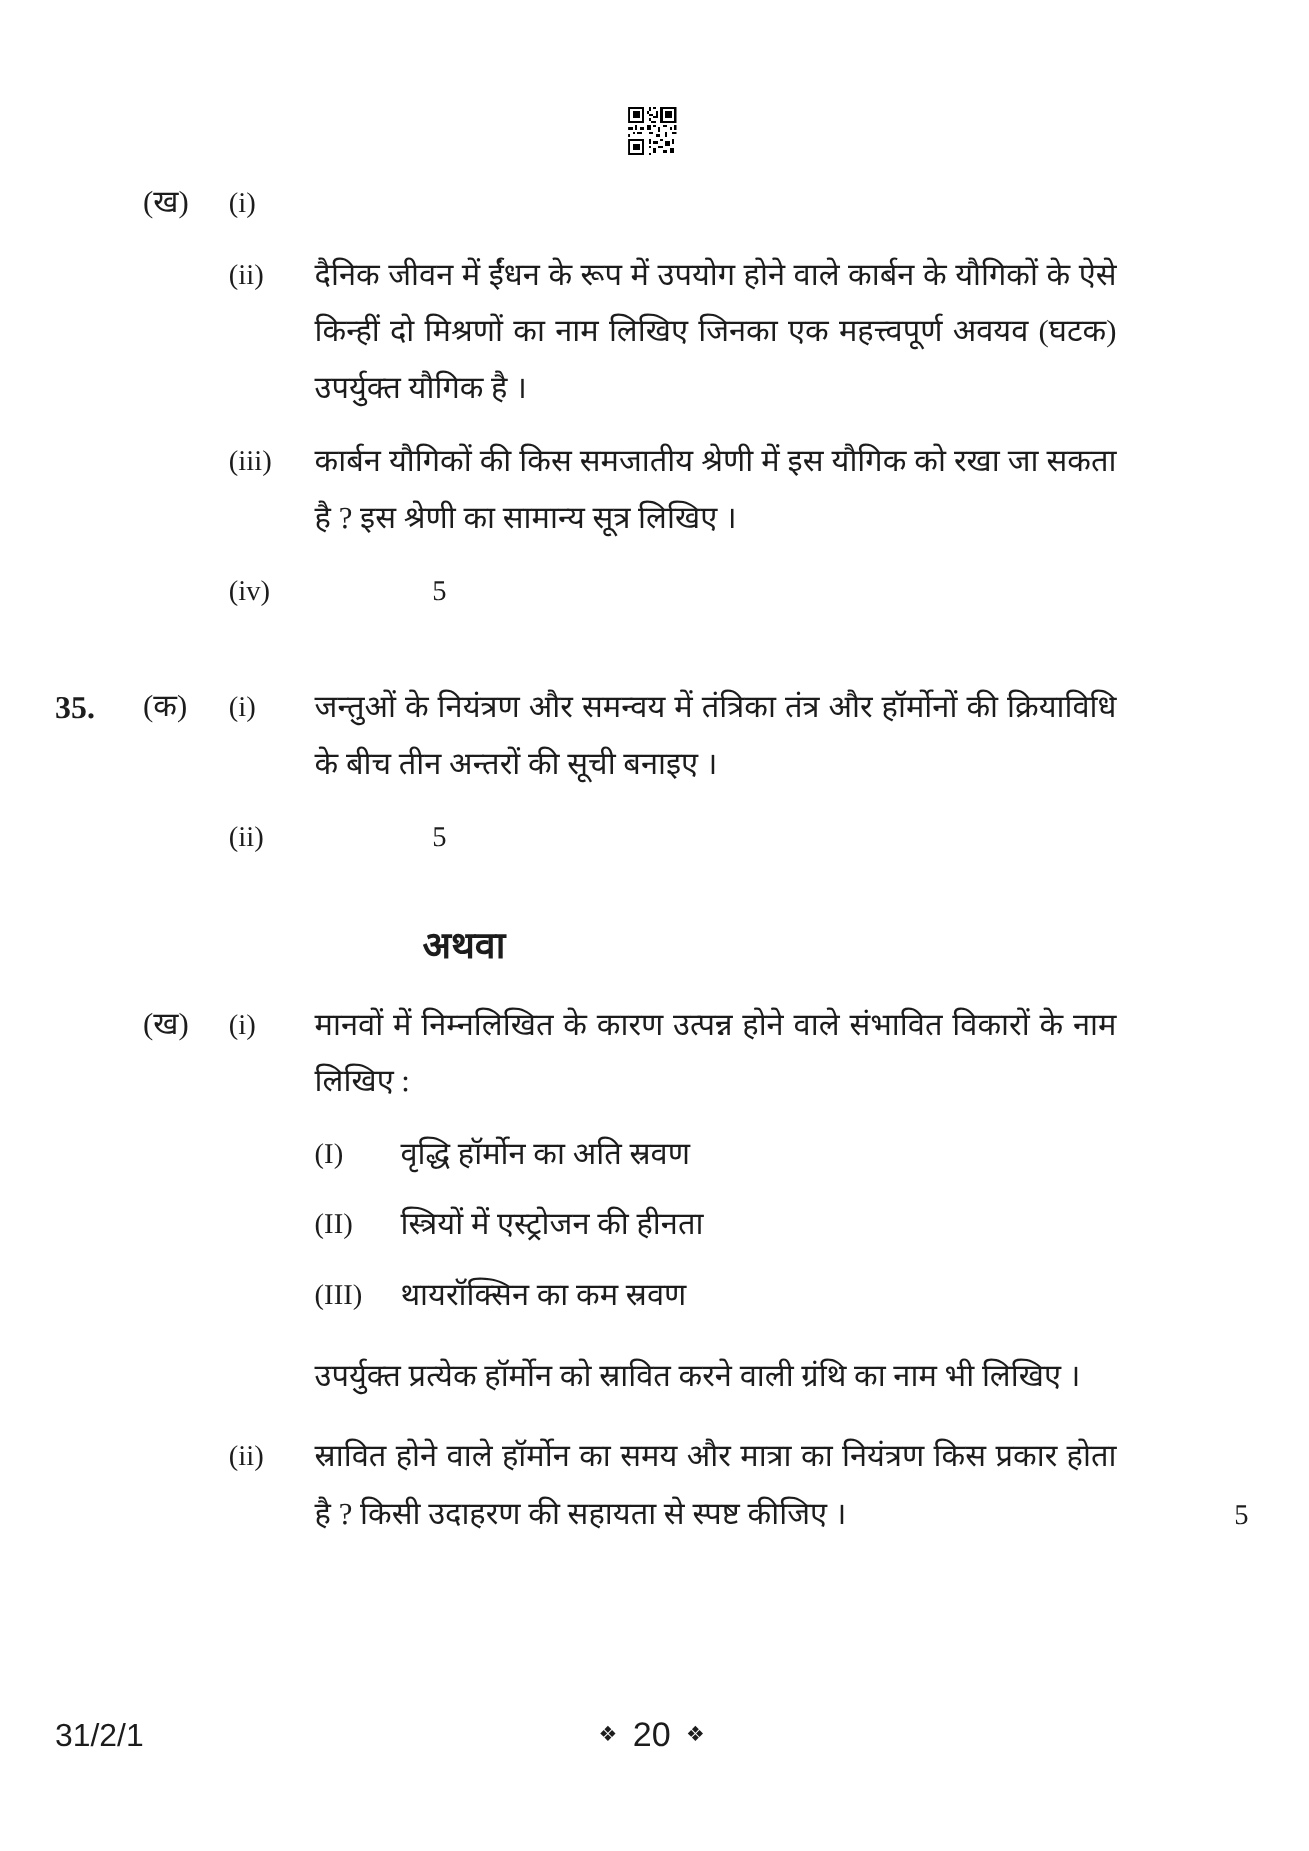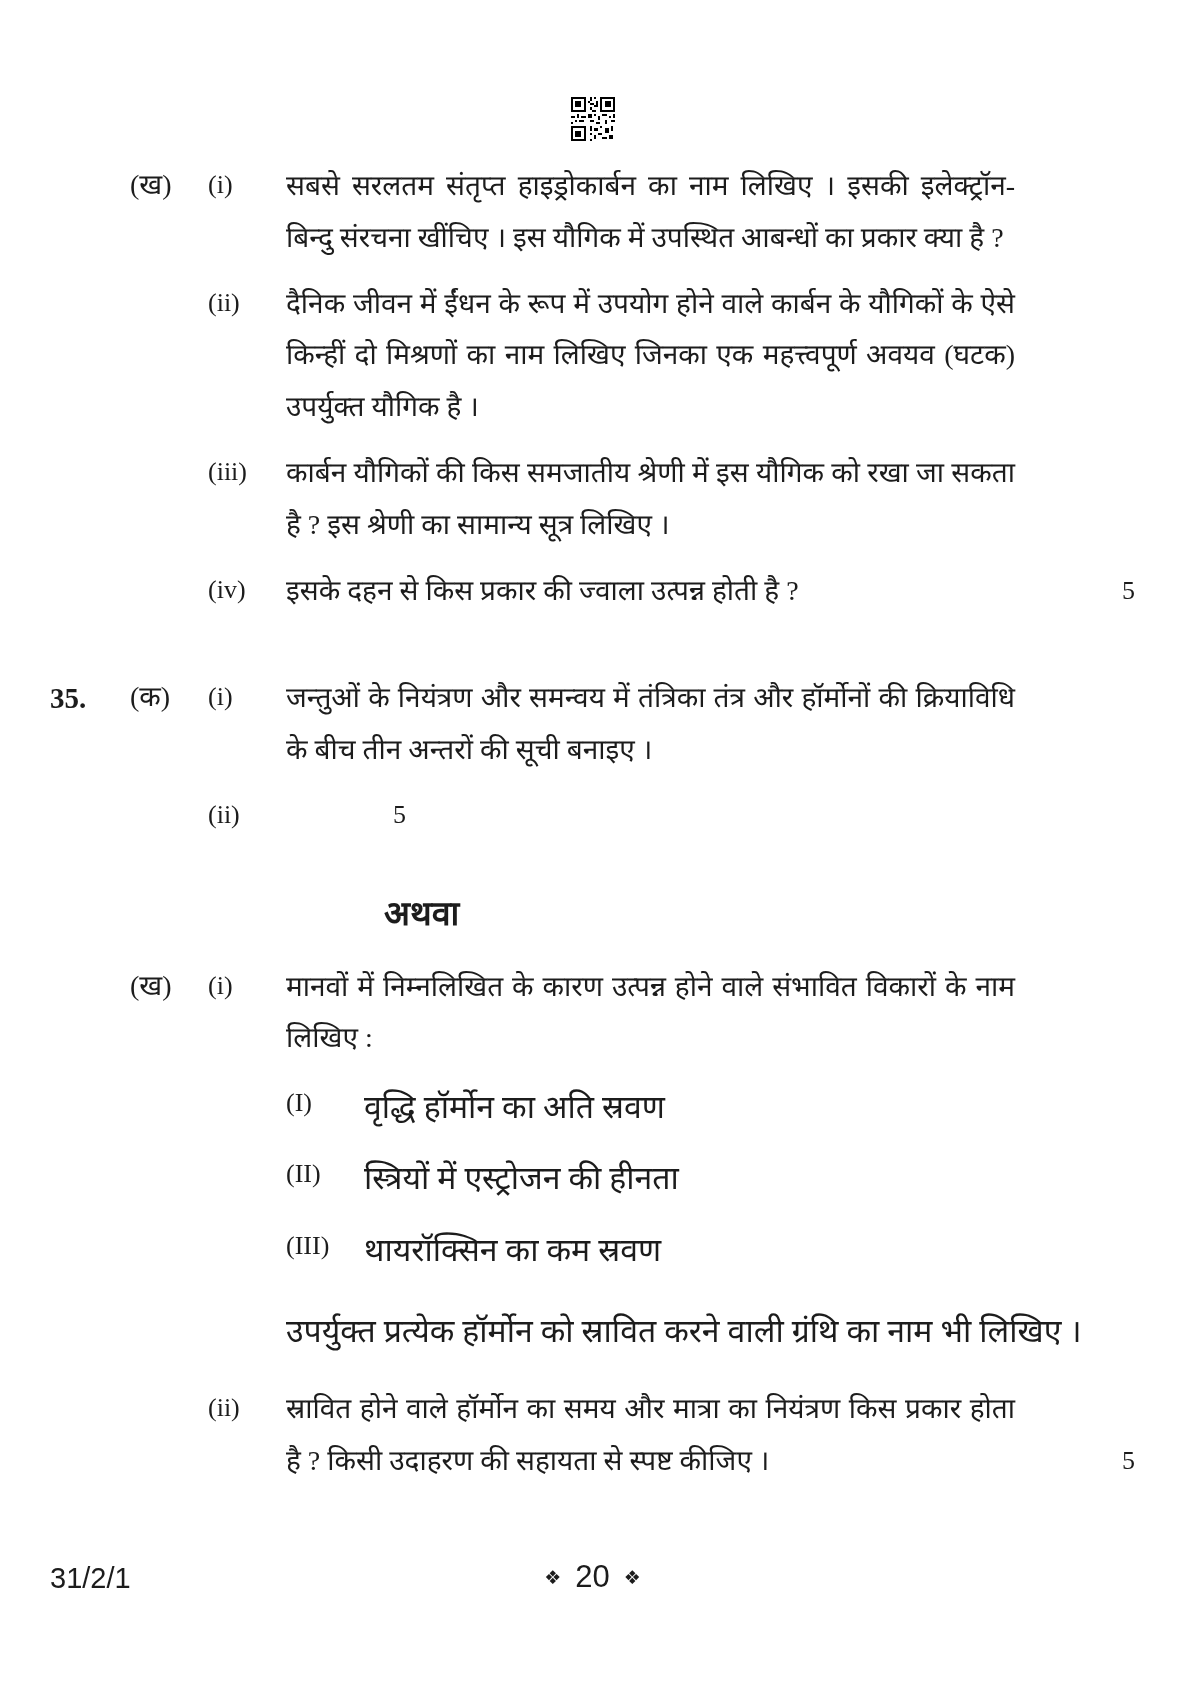--- a/index.html
+++ b/index.html
@@ -62,21 +62,21 @@
   }
   .spacer-cols { flex: 0 0 236px; width: 236px; }
   .sub-label {
     flex: 0 0 78px;
     width: 78px;
     font-size: 26px;
     line-height: 1.95;
   }
   .sub-text {
     flex: 1 1 auto;
-    font-size: 32px;
+    font-size: 28px;
     line-height: 1.85;
   }
   .subitem-row { display: flex; align-items: flex-start; margin-bottom: 12px; }
   .note-row { display: flex; align-items: flex-end; margin: 10px 0 22px 0; }
   .q35 { margin-top: 42px; }
   .or-row {
     margin: 34px 0 26px 334px;
     font-size: 34px;
     font-weight: 700;
   }
@@ -113,42 +113,40 @@
         <path transform="translate(0,14)" d="M0,0h7v1h-7z M0,1h1v5h-1z M6,1h1v5h-1z M0,6h7v1h-7z M2,2h3v3h-3z"></path>
         <path d="M9,0h1v2h-1z M11,0h1v1h-1z M8,2h1v1h-1z M12,2h1v2h-1z M9,3h2v1h-2z M11,4h2v1h-2z M9,5h1v1h-1z M10,6h2v1h-2z M0,9h2v1h-2z M3,8h1v2h-1z M5,9h2v1h-2z M2,11h1v1h-1z M4,11h2v1h-2z M0,12h1v1h-1z M8,8h2v2h-2z M11,8h1v1h-1z M13,9h1v2h-1z M9,11h2v1h-2z M12,12h2v1h-2z M15,8h2v1h-2z M18,9h1v1h-1z M20,8h1v2h-1z M16,11h1v2h-1z M19,11h2v1h-2z M9,14h1v2h-1z M11,15h2v1h-2z M14,14h1v1h-1z M16,15h2v2h-2z M19,14h1v2h-1z M9,17h1v1h-1z M11,18h1v2h-1z M13,17h2v1h-2z M15,19h2v1h-2z M18,18h2v2h-2z M9,20h1v1h-1z"></path>
       </g>
     </svg>
   </div>
 
   <div class="item-row">
     <div class="col-qnum"></div>
     <div class="col-part">(ख)</div>
     <div class="col-roman">(i)</div>
-    <div class="col-text">सबसे सरलतम संतृप्त हाइड्रोकार्बन का नाम लिखिए । इसकी इलेक्ट्रॉन-बिन्दु संरचना खींचिए । इस यौगिक में उपस्थित आबन्धों का प्रकार क्या है ?</div>
     <div class="col-marks"></div>
   </div>
   <div class="item-row">
     <div class="col-qnum"></div>
     <div class="col-part"></div>
     <div class="col-roman">(ii)</div>
     <div class="col-text">दैनिक जीवन में ईंधन के रूप में उपयोग होने वाले कार्बन के यौगिकों के ऐसे किन्हीं दो मिश्रणों का नाम लिखिए जिनका एक महत्त्वपूर्ण अवयव (घटक) उपर्युक्त यौगिक है ।</div>
     <div class="col-marks"></div>
   </div>
   <div class="item-row">
     <div class="col-qnum"></div>
     <div class="col-part"></div>
     <div class="col-roman">(iii)</div>
     <div class="col-text">कार्बन यौगिकों की किस समजातीय श्रेणी में इस यौगिक को रखा जा सकता है ? इस श्रेणी का सामान्य सूत्र लिखिए ।</div>
     <div class="col-marks"></div>
   </div>
   <div class="item-row">
     <div class="col-qnum"></div>
     <div class="col-part"></div>
     <div class="col-roman">(iv)</div>
-    <div class="col-text">इसके दहन से किस प्रकार की ज्वाला उत्पन्न होती है ?</div>
     <div class="col-marks">5</div>
   </div>
 
   <div class="item-row q35">
     <div class="col-qnum">35.</div>
     <div class="col-part">(क)</div>
     <div class="col-roman">(i)</div>
     <div class="col-text">जन्तुओं के नियंत्रण और समन्वय में तंत्रिका तंत्र और हॉर्मोनों की क्रियाविधि के बीच तीन अन्तरों की सूची बनाइए ।</div>
     <div class="col-marks"></div>
   </div>

